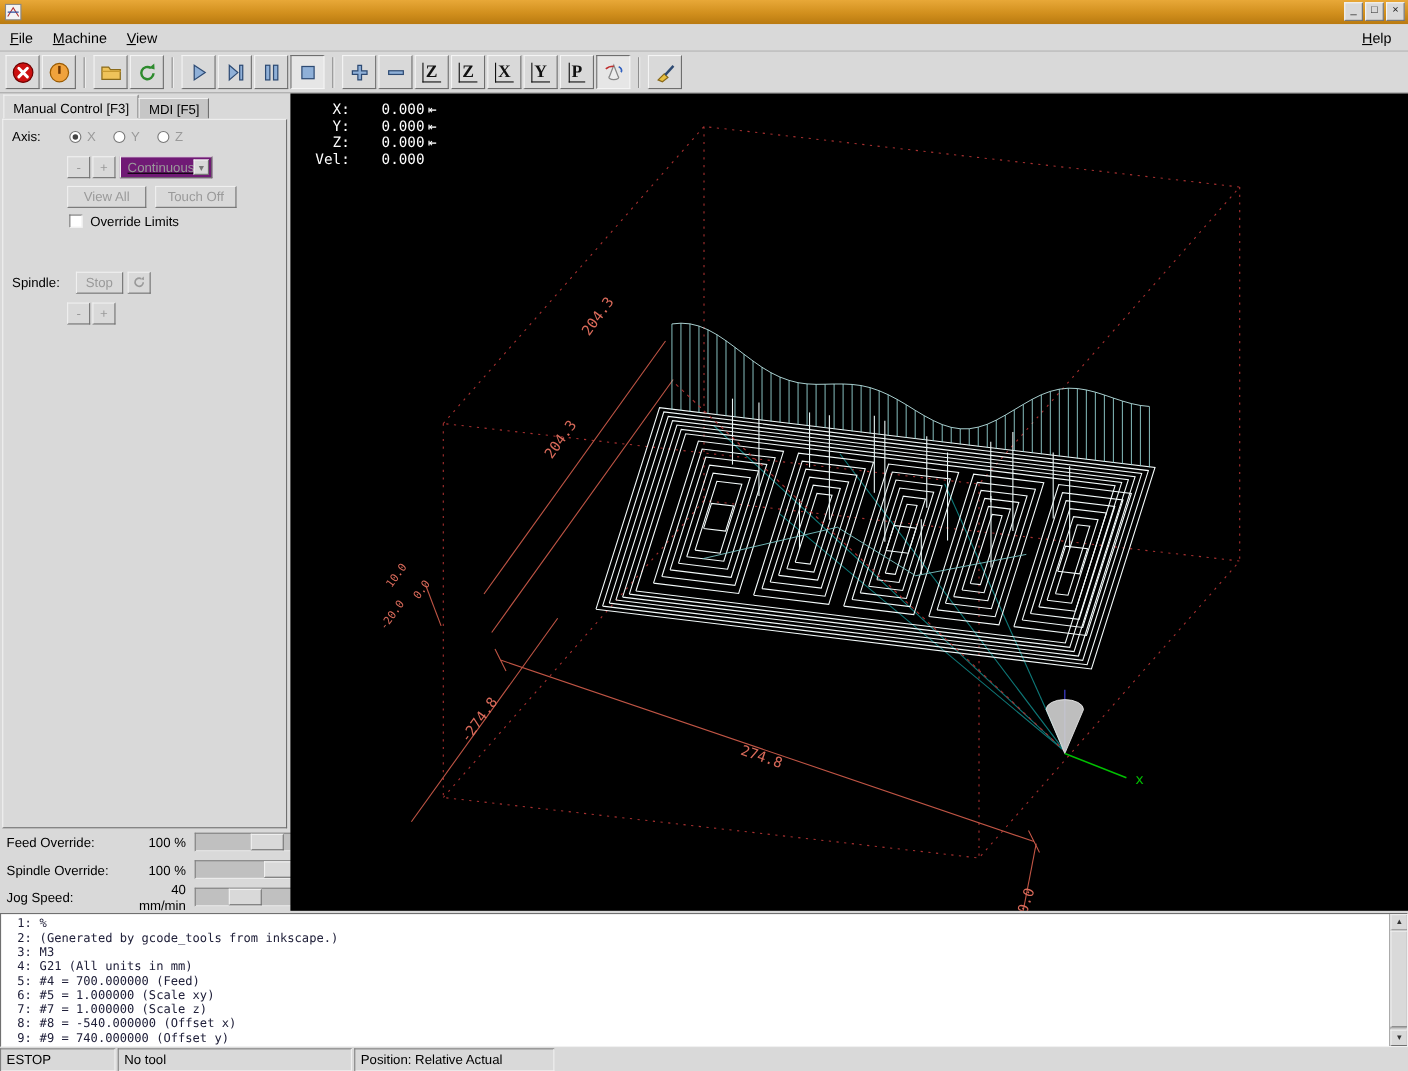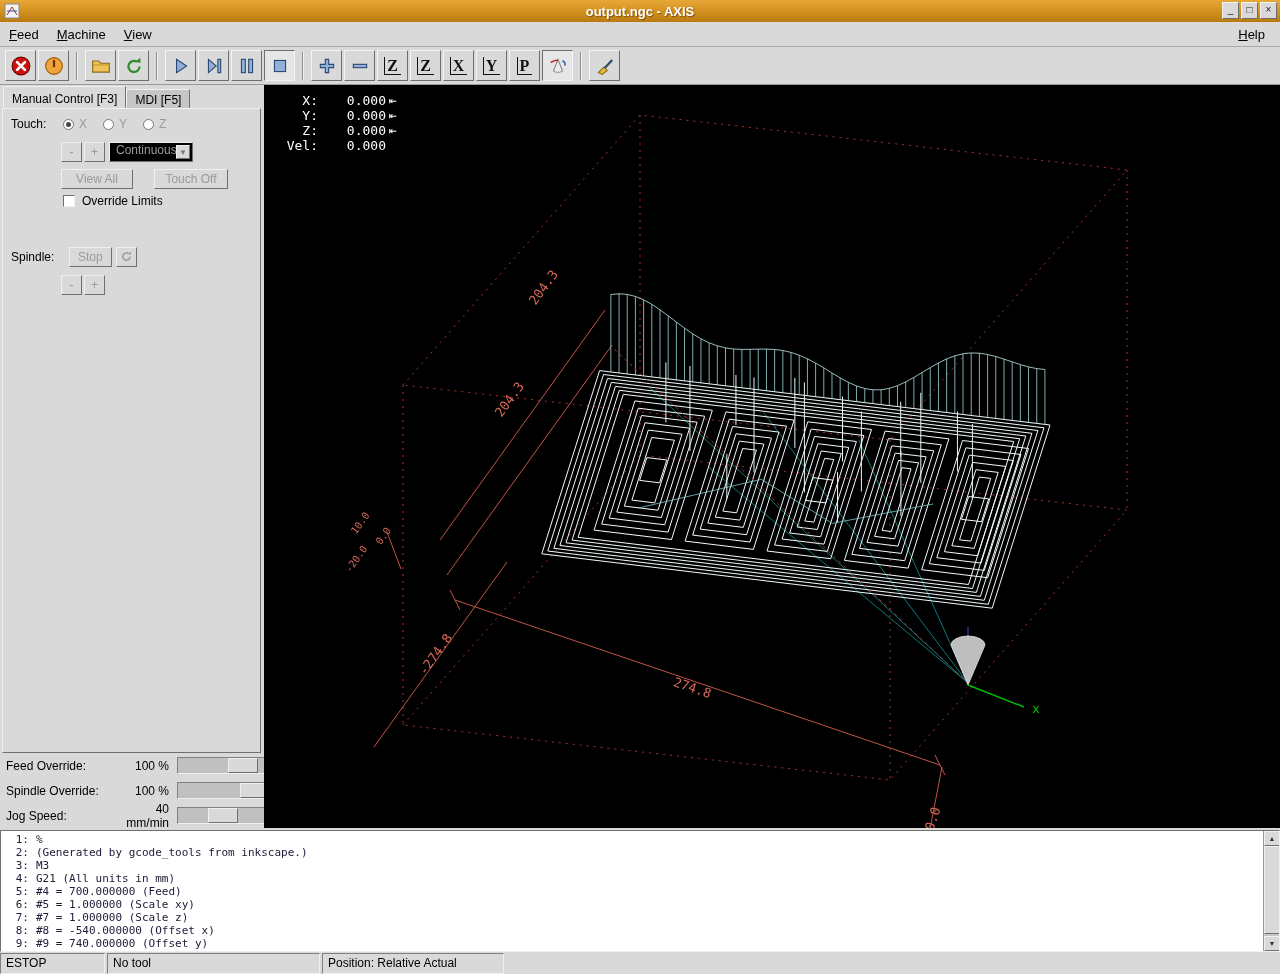--- a/index.html
+++ b/index.html
@@ -53,22 +53,22 @@
   .dis { color:#9a9a9a; }
   .radio { display:flex; align-items:center; margin-right:16px; }
   .rb { width:11px; height:11px; border-radius:50%; border:1px solid #777; background:#fff;
     margin-right:5px; position:relative; }
   .rb.selected::after { content:""; position:absolute; left:2px; top:2px; width:5px; height:5px;
     border-radius:50%; background:#444; }
   .btn { background:#d9d9d9; border:1px solid; border-color:#f0f0f0 #707070 #707070 #f0f0f0;
     font-size:12px; padding:2px 8px; color:#000; }
   .btn.dis { color:#9a9a9a; }
   .btn.small { width:21px; padding:2px 0; text-align:center; }
-  .dropdown { display:flex; height:20px; background:#000000; border:1px solid;
-    border-color:#f0f0f0 #707070 #707070 #f0f0f0; padding-left:6px; width:84px; position:relative; }
+  .dropdown { display:flex; align-items:center; height:20px; background:#701a75; border:1px solid;
+    border-color:#f0f0f0 #707070 #707070 #f0f0f0; padding-left:6px; width:84px; position:relative;text-decoration:underline; }
   .dd-arrow { position:absolute; right:2px; top:2px; width:14px; height:14px; font-size:8px;
     line-height:14px; text-align:center; background:#d9d9d9; border:1px solid;
     border-color:#f0f0f0 #707070 #707070 #f0f0f0; color:#777; }
   .checkbox { width:12px; height:12px; background:#fff; border:1px solid;
     border-color:#707070 #f0f0f0 #f0f0f0 #707070; margin-right:7px; }
 
   .sliders { position:absolute; left:0; top:668px; width:280px; }
   .slider-row { display:flex; align-items:center; height:25px; }
   .slider-label { flex:1; padding-left:6px; }
   .slider-value { width:62px; text-align:right; padding-right:8px; }
@@ -120,30 +120,29 @@
 <div id="app">
 
   <div class="titlebar">
     <div class="win-icon">
       <svg width="16" height="16" viewBox="0 0 16 16">
           <rect x="1" y="1" width="14" height="14" fill="#f4f4f4" stroke="#888"></rect>
           <path d="M3 12 L8 4 L13 12" stroke="#b03030" fill="none"></path>
           <path d="M3 8 h10" stroke="#3050a0"></path>
         </svg>
     </div>
-    <div class="title">output.ngc - AXIS</div>
     <div class="win-btns">
       <div class="wbtn">_</div>
       <div class="wbtn">□</div>
       <div class="wbtn">×</div>
     </div>
   </div>
 
   <div class="menubar">
-    <span class="menu-item">Feed</span>
+    <span class="menu-item">File</span>
     <span class="menu-item">Machine</span>
     <span class="menu-item">View</span>
     <span class="menu-item menu-help">Help</span>
   </div>
 
   <div class="toolbar" id="toolbar">
       <button class="tb-btn">
         <span class="tb-ico">
           <svg width="20" height="20" viewBox="0 0 18 18">
             <circle cx="9" cy="9" r="8" fill="#cc1010" stroke="#6e0000"></circle>
@@ -257,21 +256,21 @@
       </button>
     </div>
 
   <div class="leftpanel">
     <div class="tabs">
       <div class="tab active">Manual Control [F3]</div>
       <div class="tab">MDI [F5]</div>
     </div>
     <div class="panel-box">
       <div class="row" style="top:8px; left:8px;">
-        <span class="lbl" style="width:52px;">Touch:</span>
+        <span class="lbl" style="width:52px;">Axis:</span>
         <label class="radio">
           <span class="rb selected"></span>
           <span class="lbl dis">X</span>
         </label>
         <label class="radio">
           <span class="rb"></span>
           <span class="lbl dis">Y</span>
         </label>
         <label class="radio">
           <span class="rb"></span>
@@ -281,21 +280,21 @@
       <div class="row" style="top:33px; left:58px;">
         <button class="btn small dis">-</button>
         <button class="btn small dis" style="margin-left:2px;">+</button>
         <div class="dropdown" style="margin-left:4px;">
           <span class="dis">Continuous</span>
           <span class="dd-arrow">▼</span>
         </div>
       </div>
       <div class="row" style="top:60px; left:58px;">
         <button class="btn dis" style="width:72px;">View All</button>
-        <button class="btn dis" style="width:74px; margin-left:21px;">Touch Off</button>
+        <button class="btn dis" style="width:74px; margin-left:8px;">Touch Off</button>
       </div>
       <div class="row" style="top:85px; left:60px;">
         <span class="checkbox"></span>
         <span class="lbl">Override Limits</span>
       </div>
       <div class="row" style="top:138px; left:8px;">
         <span class="lbl" style="width:58px;">Spindle:</span>
         <button class="btn dis">Stop</button>
         <button class="btn small dis" style="margin-left:4px; height:20px;"><span>
           <svg width="13" height="13" viewBox="0 0 14 14">

